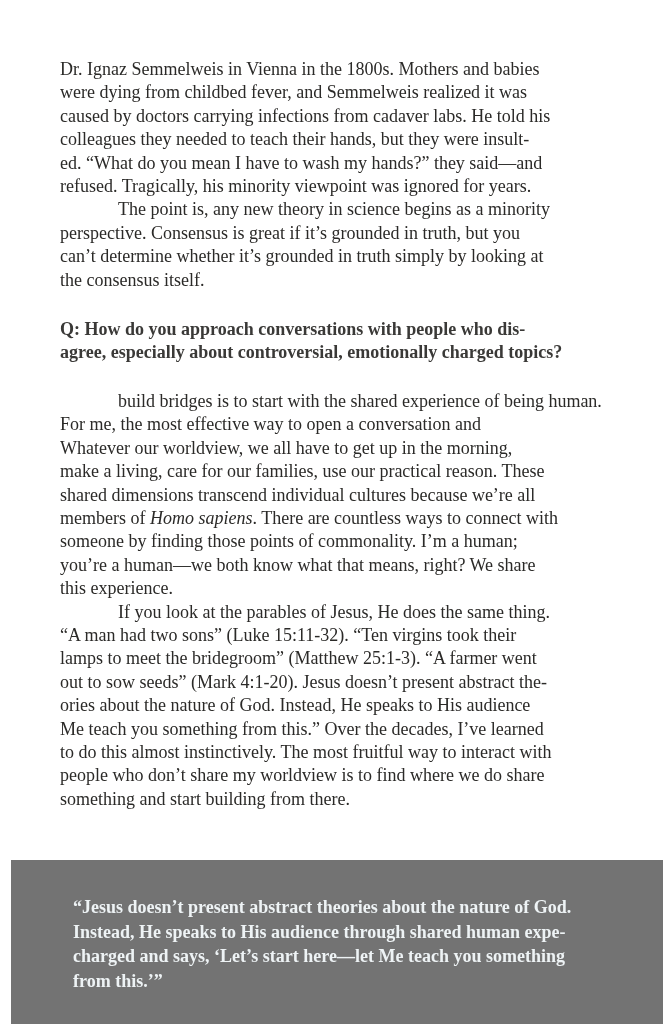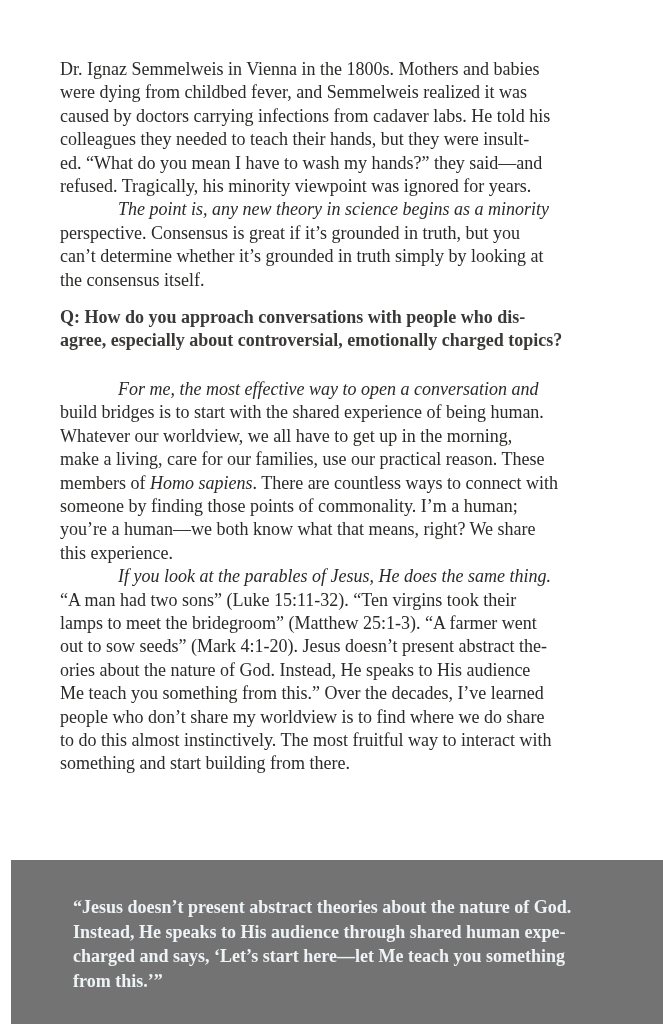--- a/index.html
+++ b/index.html
@@ -24,25 +24,24 @@
     font-size: 18px;
     line-height: 23.4px;
   }
   .para .line,
   .question-heading .line,
   .pull-quote .line {
     white-space: nowrap;
   }
   .indent-first .line:first-child {
     text-indent: 58px;
-    font-style: italic;
   }
   .question-heading {
     font-weight: bold;
-    margin-top: 14px;
+    margin-top: 26px;
     margin-bottom: 25px;
     color: #3a3937;
   }
   .pull-quote-box {
     position: absolute;
     left: 0;
     top: 860px;
     width: 663px;
     height: 164px;
     background: #737373;
@@ -81,39 +80,40 @@
         <div class="line">can’t determine whether it’s grounded in truth simply by looking at</div>
         <div class="line">the consensus itself.</div>
       </div>
 
     <div class="question-heading">
         <div class="line">Q: How do you approach conversations with people who dis-</div>
         <div class="line">agree, especially about controversial, emotionally charged topics?</div>
       </div>
 
     <div class="para indent-first">
+        <div class="line">build bridges is to start with the shared experience of being human.</div>
         <div class="line">For me, the most effective way to open a conversation and</div>
-        <div class="line">build bridges is to start with the shared experience of being human.</div>
         <div class="line">Whatever our worldview, we all have to get up in the morning,</div>
         <div class="line">make a living, care for our families, use our practical reason. These</div>
+        <div class="line">shared dimensions transcend individual cultures because we’re all</div>
         <div class="line">members of <i>Homo sapiens</i>. There are countless ways to connect with</div>
         <div class="line">someone by finding those points of commonality. I’m a human;</div>
         <div class="line">you’re a human—we both know what that means, right? We share</div>
         <div class="line">this experience.</div>
       </div>
 
     <div class="para indent-first">
         <div class="line">If you look at the parables of Jesus, He does the same thing.</div>
         <div class="line">“A man had two sons” (Luke 15:11-32). “Ten virgins took their</div>
         <div class="line">lamps to meet the bridegroom” (Matthew 25:1-3). “A farmer went</div>
         <div class="line">out to sow seeds” (Mark 4:1-20). Jesus doesn’t present abstract the-</div>
         <div class="line">ories about the nature of God. Instead, He speaks to His audience</div>
         <div class="line">Me teach you something from this.” Over the decades, I’ve learned</div>
+        <div class="line">to do this almost instinctively. The most fruitful way to interact with</div>
         <div class="line">people who don’t share my worldview is to find where we do share</div>
-        <div class="line">to do this almost instinctively. The most fruitful way to interact with</div>
         <div class="line">something and start building from there.</div>
       </div>
 
   </div>
 
   <div class="pull-quote-box">
     <div class="pull-quote">
         <div class="line">“Jesus doesn’t present abstract theories about the nature of God.</div>
         <div class="line">Instead, He speaks to His audience through shared human expe-</div>
         <div class="line">charged and says, ‘Let’s start here—let Me teach you something</div>

